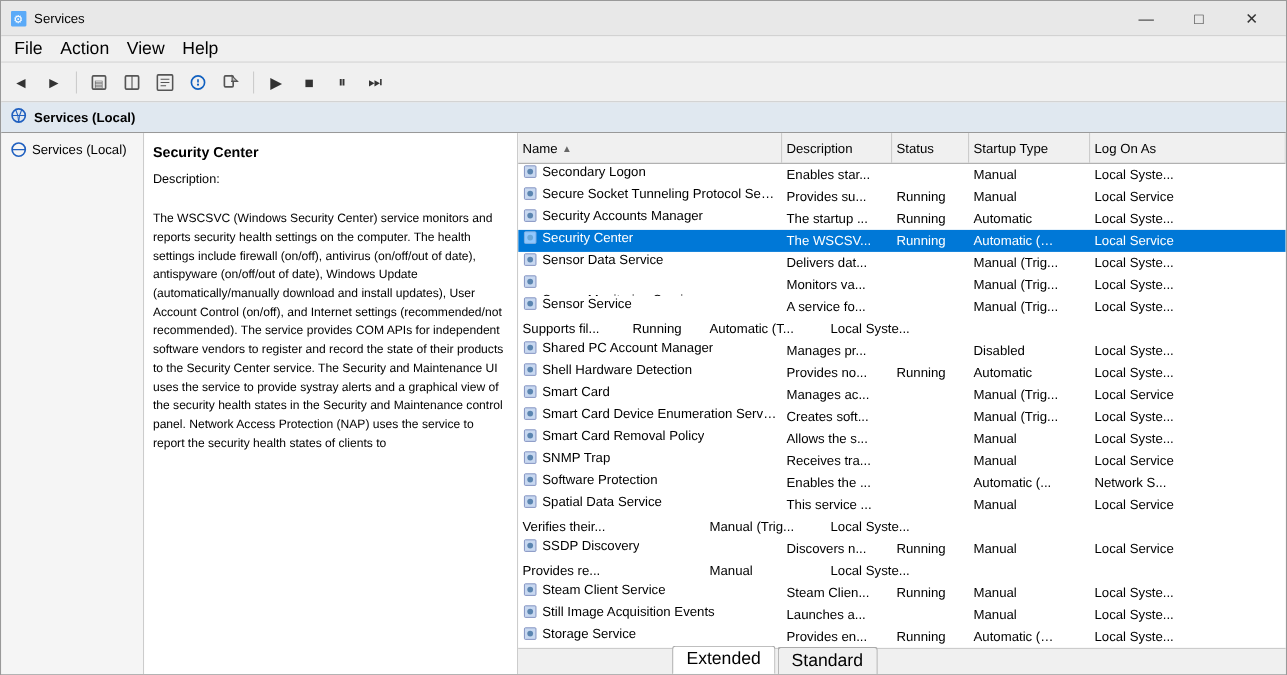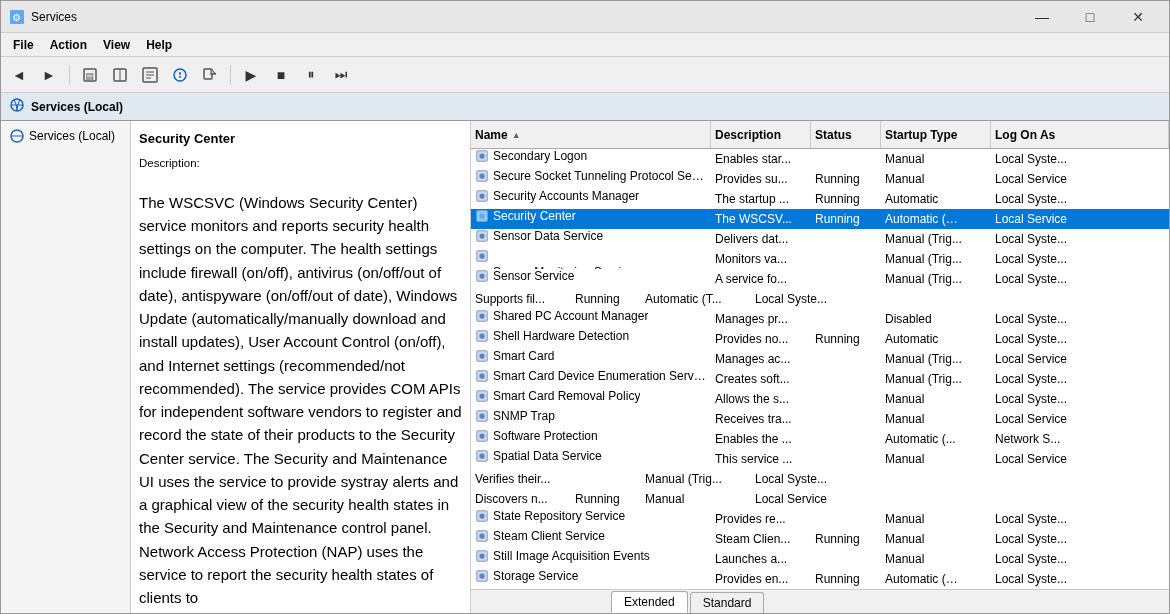--- a/index.html
+++ b/index.html
@@ -66,22 +66,21 @@
       height: 24px;
       background: #f0f0f0;
       border-bottom: 1px solid #ccc;
       display: flex;
       align-items: center;
       padding: 0 4px;
     }
     .menu-item {
       padding: 2px 8px;
       cursor: pointer;
-      font-size: 12px;
-      font-weight: bold;
+      font-size: 16px;
     }
 
     
     .toolbar {
       height: 36px;
       background: #f0f0f0;
       border-bottom: 1px solid #ccc;
       display: flex;
       align-items: center;
       padding: 0 4px;
@@ -154,21 +153,21 @@
     .left-pane h3 {
       font-size: 13px;
       font-weight: bold;
       margin-bottom: 6px;
     }
     .left-pane .desc-label {
       font-style: normal;
       margin-bottom: 19px;
     }
     .left-pane p {
-      font-size: 15px;
+      font-size: 11px;
       line-height: 1.55;
       color: #000;
     }
 
     
     .right-pane {
       flex: 1;
       display: flex;
       flex-direction: column;
       overflow: hidden;
@@ -179,21 +178,21 @@
     .table-header {
       display: flex;
       background: #f0f0f0;
       border-bottom: 1px solid #aaa;
       height: 28px;
       align-items: center;
       flex-shrink: 0;
     }
     .col-header {
       font-size: 12px;
-      font-weight: bold;
+      font-weight: normal;
       padding: 0 4px;
       border-right: 1px solid #ccc;
       height: 100%;
       display: flex;
       align-items: center;
       cursor: pointer;
       white-space: nowrap;
       overflow: hidden;
     }
 
@@ -250,21 +249,21 @@
       align-items: flex-end;
       background: #f0f0f0;
       padding: 0 0 0 140px;
     }
     .tab {
       padding: 3px 12px;
       border: 1px solid #aaa;
       border-bottom: none;
       background: #f0f0f0;
       cursor: pointer;
-      font-size: 12px;
+      font-size: 16px;
       margin-right: 2px;
       border-radius: 3px 3px 0 0;
     }
     .tab.active {
       background: white;
       border-bottom: 1px solid white;
       font-weight: normal;
     }
 
     
@@ -633,33 +632,33 @@
                 <div class="table-cell cell-startup">Manual</div>
                 <div class="table-cell cell-logon">Local Service</div>
               </div>
               <div class="table-row">
                 <div class="table-cell cell-desc">Verifies their...</div>
                 <div class="table-cell cell-status"></div>
                 <div class="table-cell cell-startup">Manual (Trig...</div>
                 <div class="table-cell cell-logon">Local Syste...</div>
               </div>
               <div class="table-row">
+                <div class="table-cell cell-name">
+                  <span><svg width="14" height="14" viewBox="0 0 16 16">
+      <rect x="2" y="2" width="12" height="12" rx="1" fill="#c8d8f0" stroke="#8090c0" stroke-width="1"></rect>
+      <circle cx="8" cy="8" r="3" fill="#4070a0" opacity="0.8"></circle>
+    </svg></span>
+                  <span style="overflow: hidden; text-overflow: ellipsis; white-space: nowrap;">SSDP Discovery</span>
+                </div>
                 <div class="table-cell cell-desc">Discovers n...</div>
                 <div class="table-cell cell-status">Running</div>
                 <div class="table-cell cell-startup">Manual</div>
                 <div class="table-cell cell-logon">Local Service</div>
               </div>
               <div class="table-row">
-                <div class="table-cell cell-name">
-                  <span><svg width="14" height="14" viewBox="0 0 16 16">
-      <rect x="2" y="2" width="12" height="12" rx="1" fill="#c8d8f0" stroke="#8090c0" stroke-width="1"></rect>
-      <circle cx="8" cy="8" r="3" fill="#4070a0" opacity="0.8"></circle>
-    </svg></span>
-                  <span style="overflow: hidden; text-overflow: ellipsis; white-space: nowrap;">State Repository Service</span>
-                </div>
                 <div class="table-cell cell-desc">Provides re...</div>
                 <div class="table-cell cell-status"></div>
                 <div class="table-cell cell-startup">Manual</div>
                 <div class="table-cell cell-logon">Local Syste...</div>
               </div>
               <div class="table-row">
                 <div class="table-cell cell-name">
                   <span><svg width="14" height="14" viewBox="0 0 16 16">
       <rect x="2" y="2" width="12" height="12" rx="1" fill="#c8d8f0" stroke="#8090c0" stroke-width="1"></rect>
       <circle cx="8" cy="8" r="3" fill="#4070a0" opacity="0.8"></circle>

